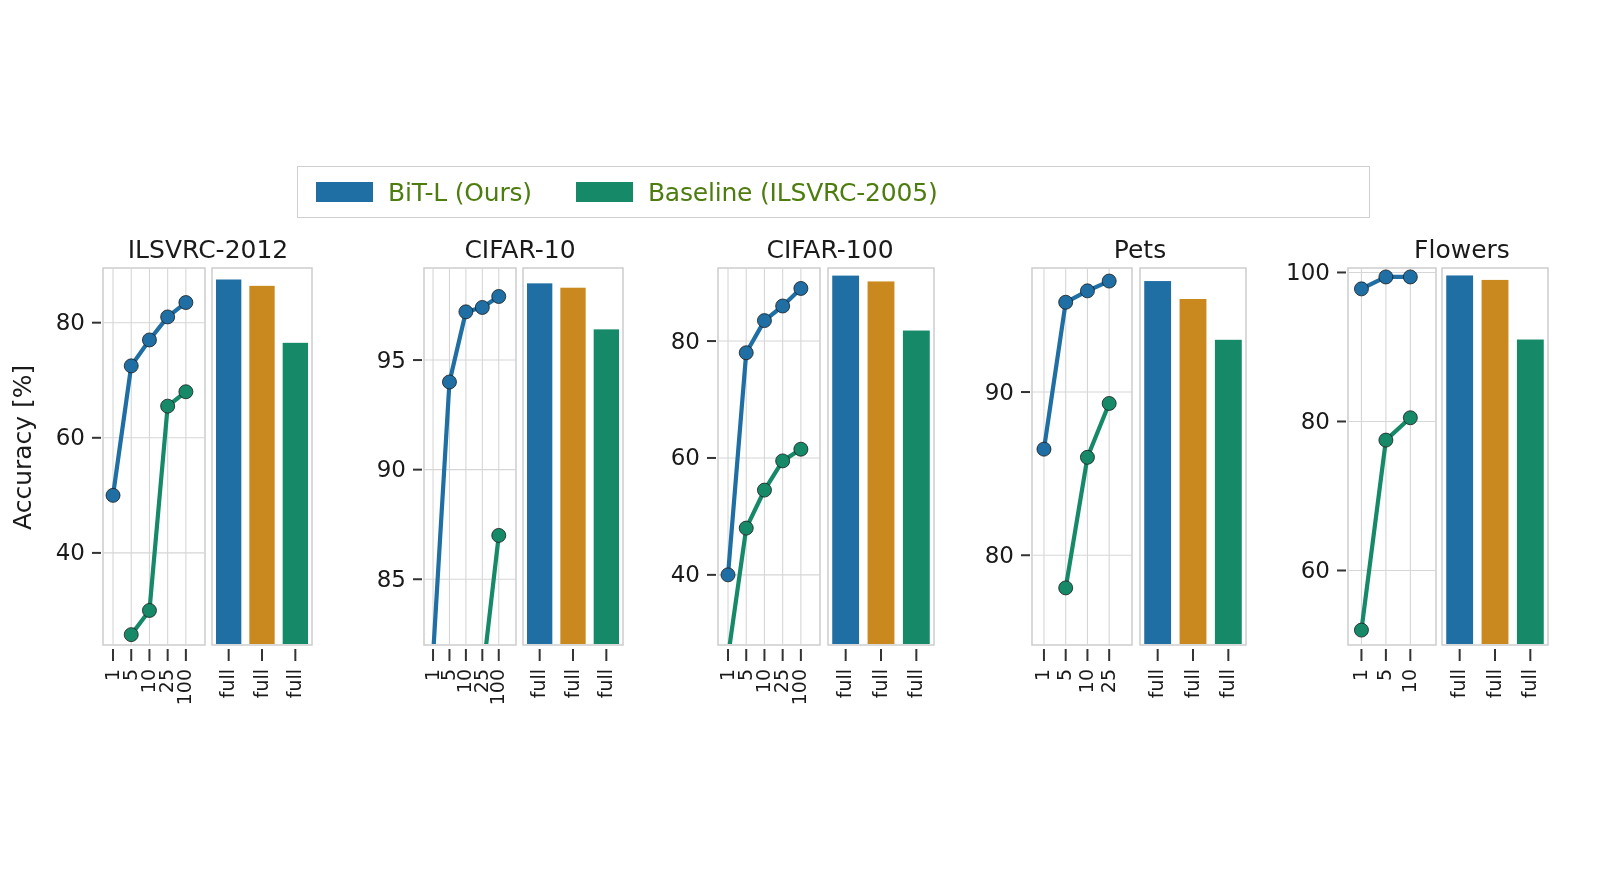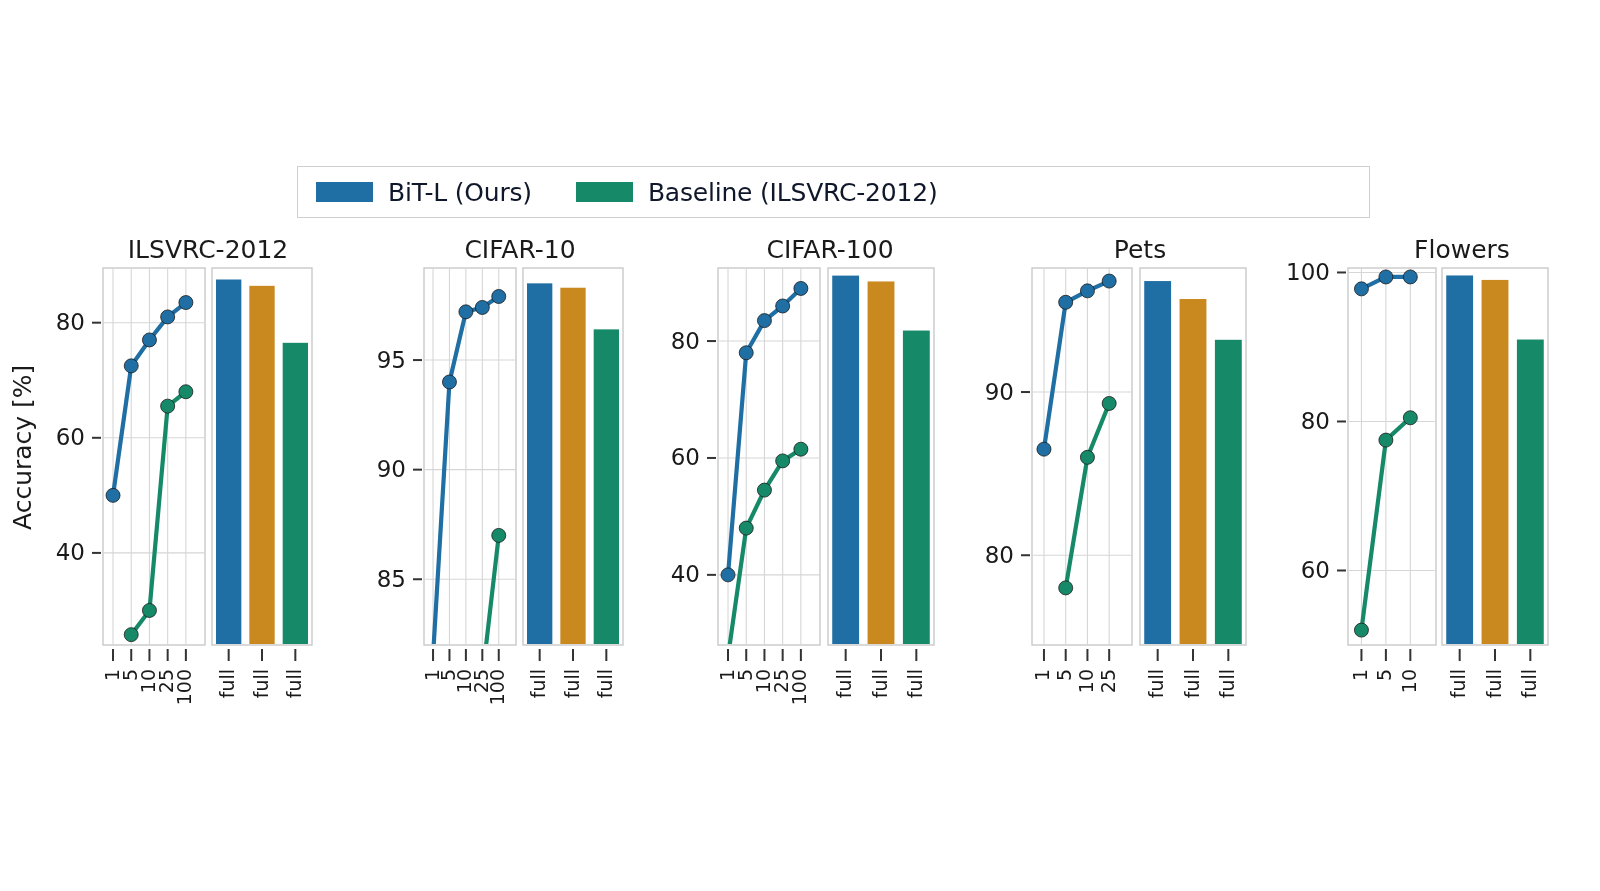--- a/index.html
+++ b/index.html
@@ -41,21 +41,21 @@
     margin-right: 44px;
   }
   .legend-swatch {
     width: 57px;
     height: 20px;
     margin-right: 15px;
     flex: none;
   }
   .legend-label {
     font-size: 25px;
-    color: #0f172a;
+    color: #4d7c0f;
     white-space: nowrap;
     letter-spacing: -0.2px;
   }
   .ylabel-global {
     position: absolute;
     left: 8px;
     top: 300px;
     width: 40px;
     font-size: 25px;
     color: #1a1a1a;
@@ -79,21 +79,21 @@
 
 <div id="figure">
 
   <div class="legend-box" id="legend-box">
       <div class="legend-entry">
         <div class="legend-swatch" style="background: rgb(31, 111, 164);"></div>
         <div class="legend-label">BiT-L (Ours)</div>
       </div>
       <div class="legend-entry">
         <div class="legend-swatch" style="background: rgb(22, 138, 104);"></div>
-        <div class="legend-label">Baseline (ILSVRC-2012)</div>
+        <div class="legend-label">Baseline (ILSVRC-2005)</div>
       </div>
     </div>
 
   <div class="ylabel-global">Accuracy [%]</div>
 
   <svg id="panels-svg" width="1600" height="891">
       <g>
         <text x="208" y="258" class="panel-title">ILSVRC-2012</text>
         <rect x="103" y="268" width="102" height="377" class="axis-frame"></rect>
         <line x1="113.01785714285714" y1="268" x2="113.01785714285714" y2="645" class="gridline"></line>

